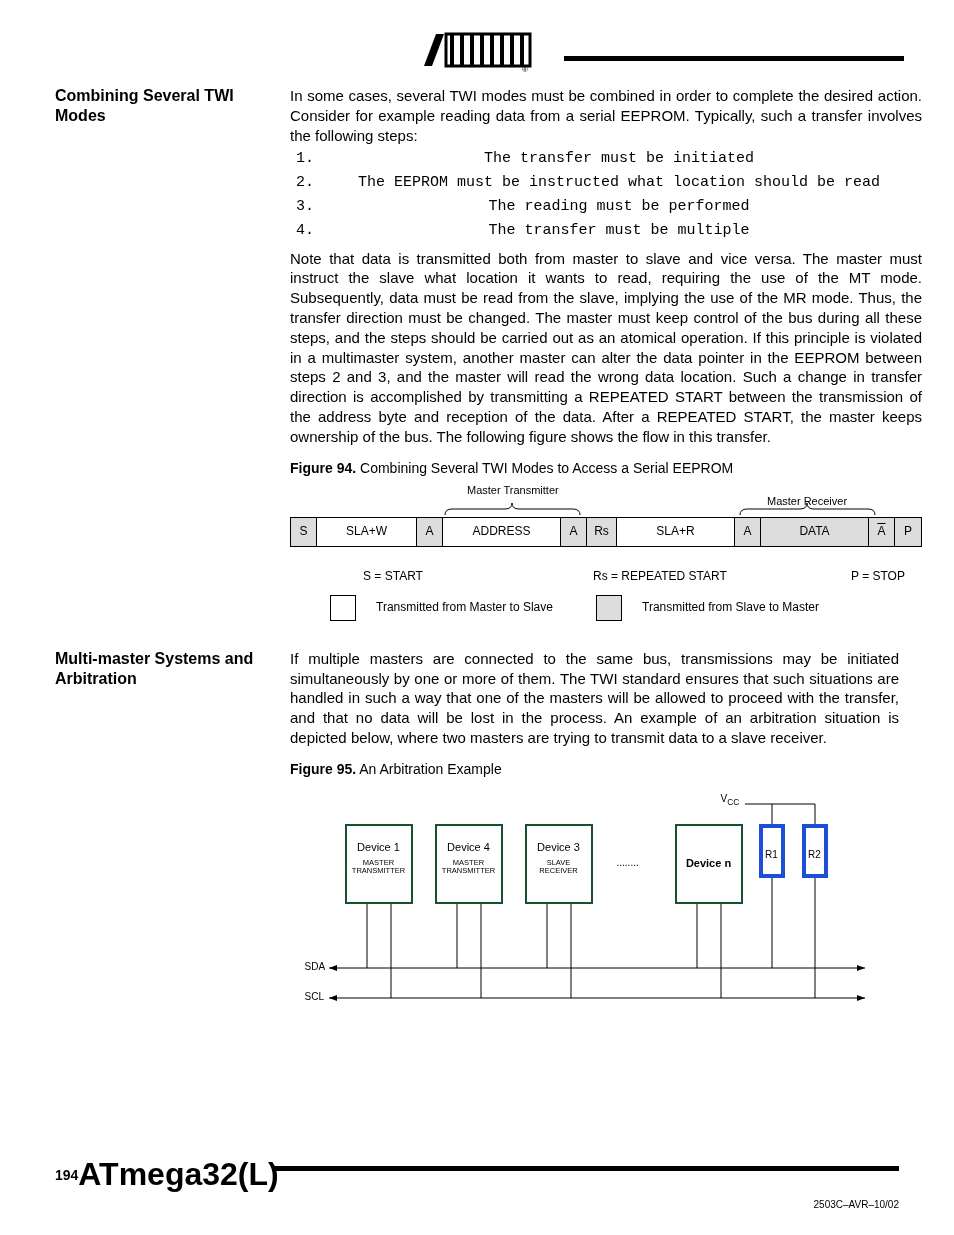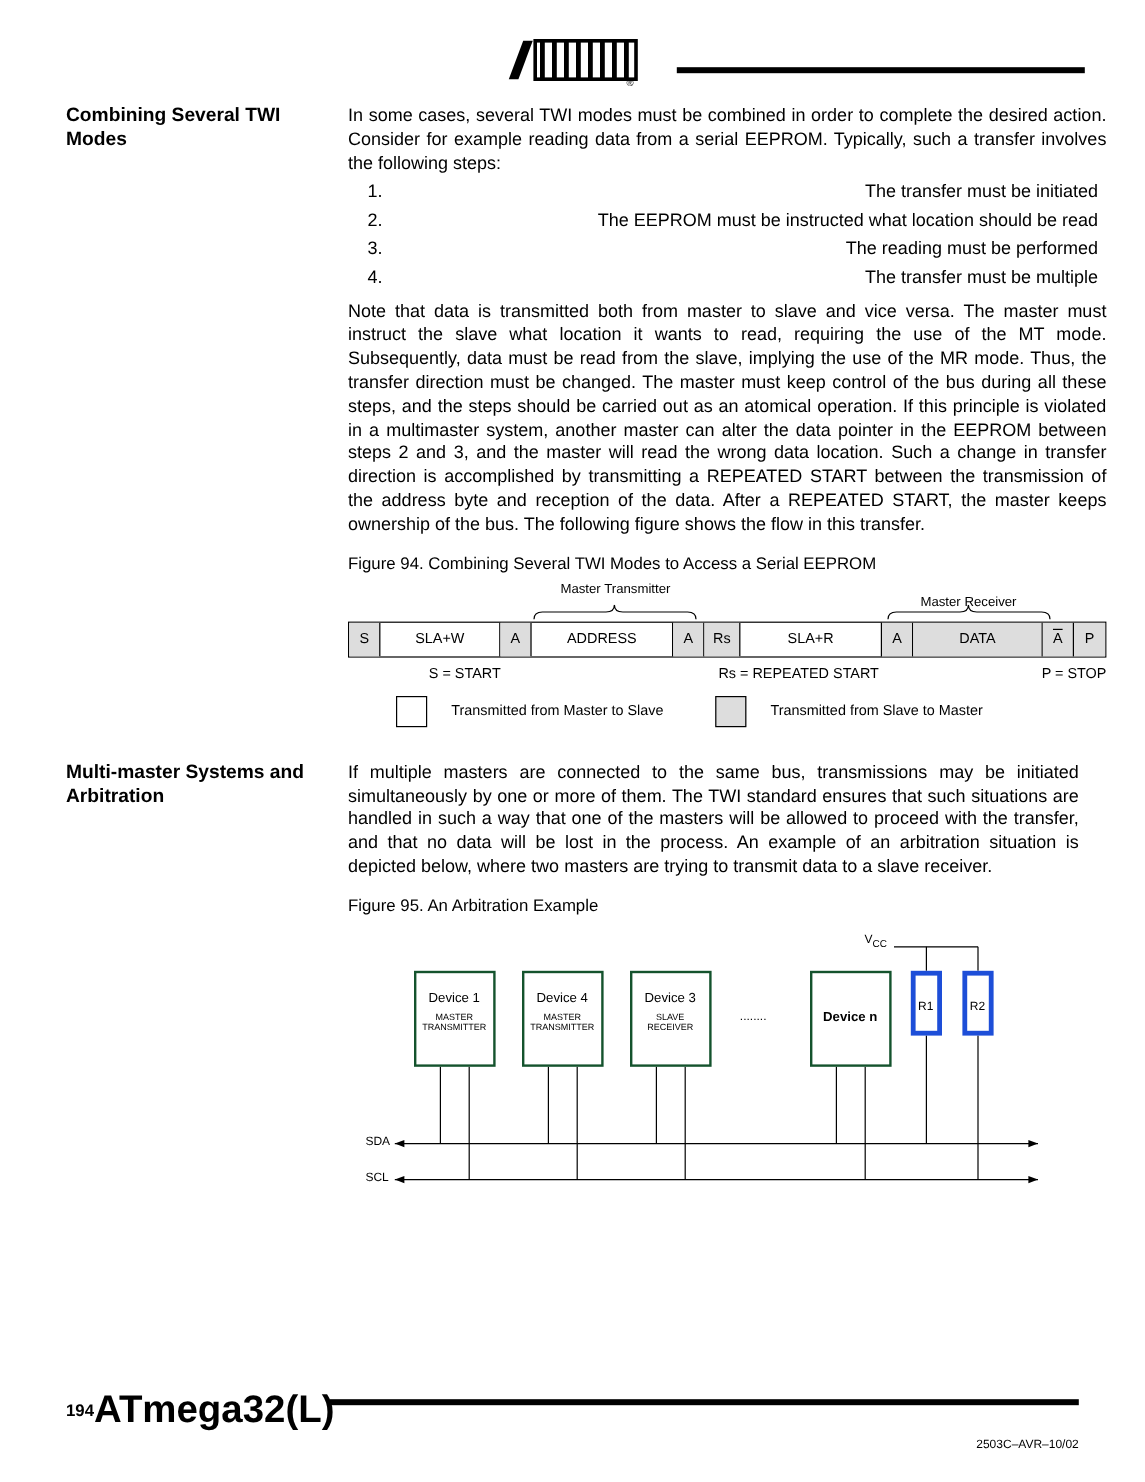--- a/index.html
+++ b/index.html
@@ -4,34 +4,34 @@
 <style>
   body { margin: 0; font-family: Arial, Helvetica, sans-serif; background: #fff; color: #000; }
   .page { width: 954px; height: 1235px; position: relative; box-sizing: border-box; padding: 30px 55px 30px 55px; }
   .header-logo { text-align: center; margin-bottom: 10px; }
   .logo-svg { display: inline-block; }
   .header-rule { border: none; border-top: 5px solid #000; margin: 0 0 18px 0; margin-left: 530px; width: 340px; position: absolute; top: 56px; left: 34px;}
   .two-col { display: flex; gap: 20px; }
   .side-head { width: 215px; flex-shrink: 0; font-weight: bold; font-size: 16px; line-height: 1.25; }
   .body-col { flex: 1; font-size: 15px; line-height: 1.32; text-align: justify; }
   .ol { margin: 4px 0 8px 0; padding-left: 26px; }
-  .ol li { margin: 4px 7px; text-align: right; }
+  .ol li { margin: 4px 7px; text-align: center; font-family: Liberation Mono, monospace; }
   .fig-caption { font-size: 14px; margin: 12px 0 6px 0; }
-  .fig-caption b { font-weight: normal; }
+  .fig-caption b { font-weight: bold; }
   .fig94 { margin-bottom: 20px; }
   .timing-labels { position: relative; height: 20px; font-size: 11px; }
   .timing-labels .mt { position: absolute; left: 177px; }
   .timing-labels .mr { position: absolute; left: 477px; margin-top: 11px; }
   .brace-row { position: relative; height: 14px; }
   .brace-row svg { position: absolute; top: 0; left: 0; }
   .boxes { display: flex; border: 1px solid #000; height: 30px; font-size: 12px; box-sizing: border-box; }
   .cell { border-right: 1px solid #000; display: flex; align-items: center; justify-content: center; box-sizing: border-box; }
   .cell:last-child { border-right: none; }
   .grey { background: #ddd; }
-  .legend-row1 { display: flex; justify-content: space-between; font-size: 12px; margin-top: 6px; }
+  .legend-row1 { display: flex; justify-content: center; font-size: 12px; margin-top: 22px; }
   .legend-row1 > div { }
   .legend-row2 { display: flex; align-items: center; font-size: 12px; margin-top: 10px; gap: 20px; }
   .swatch { width: 24px; height: 24px; border: 1px solid #000; }
   .overline { text-decoration: overline; }
   .fig95 { position: relative; width: 580px; height: 245px; margin: 0 auto; }
   .dev-box { position: absolute; border: 2px solid #14532d; width: 68px; height: 80px; top: 40px; text-align: center; font-size: 10px; padding-top: 14px; box-sizing: border-box; }
   .dev-box .dn { font-size: 11px; margin-bottom: 4px; }
   .dev-box .role { font-size: 7.5px; line-height: 1.1; }
   .rbox { position: absolute; border: 4px solid #1d4ed8; width: 26px; height: 54px; top: 40px; text-align: center; font-size: 10px; padding-top: 20px; box-sizing: border-box; }
   .bus-label { position: absolute; font-size: 10px; }

